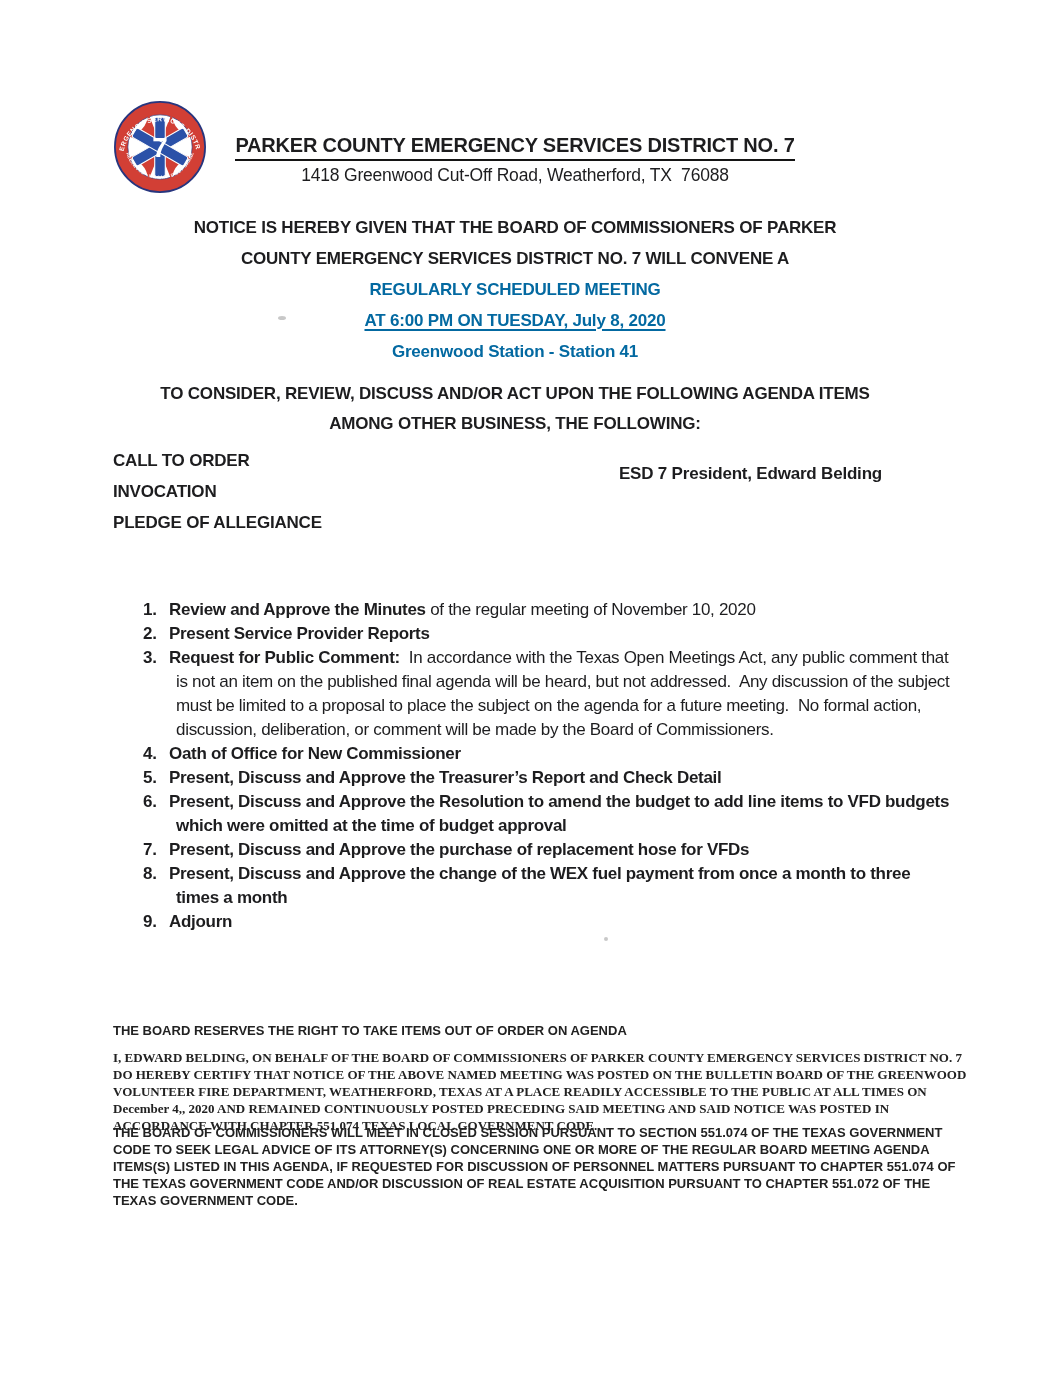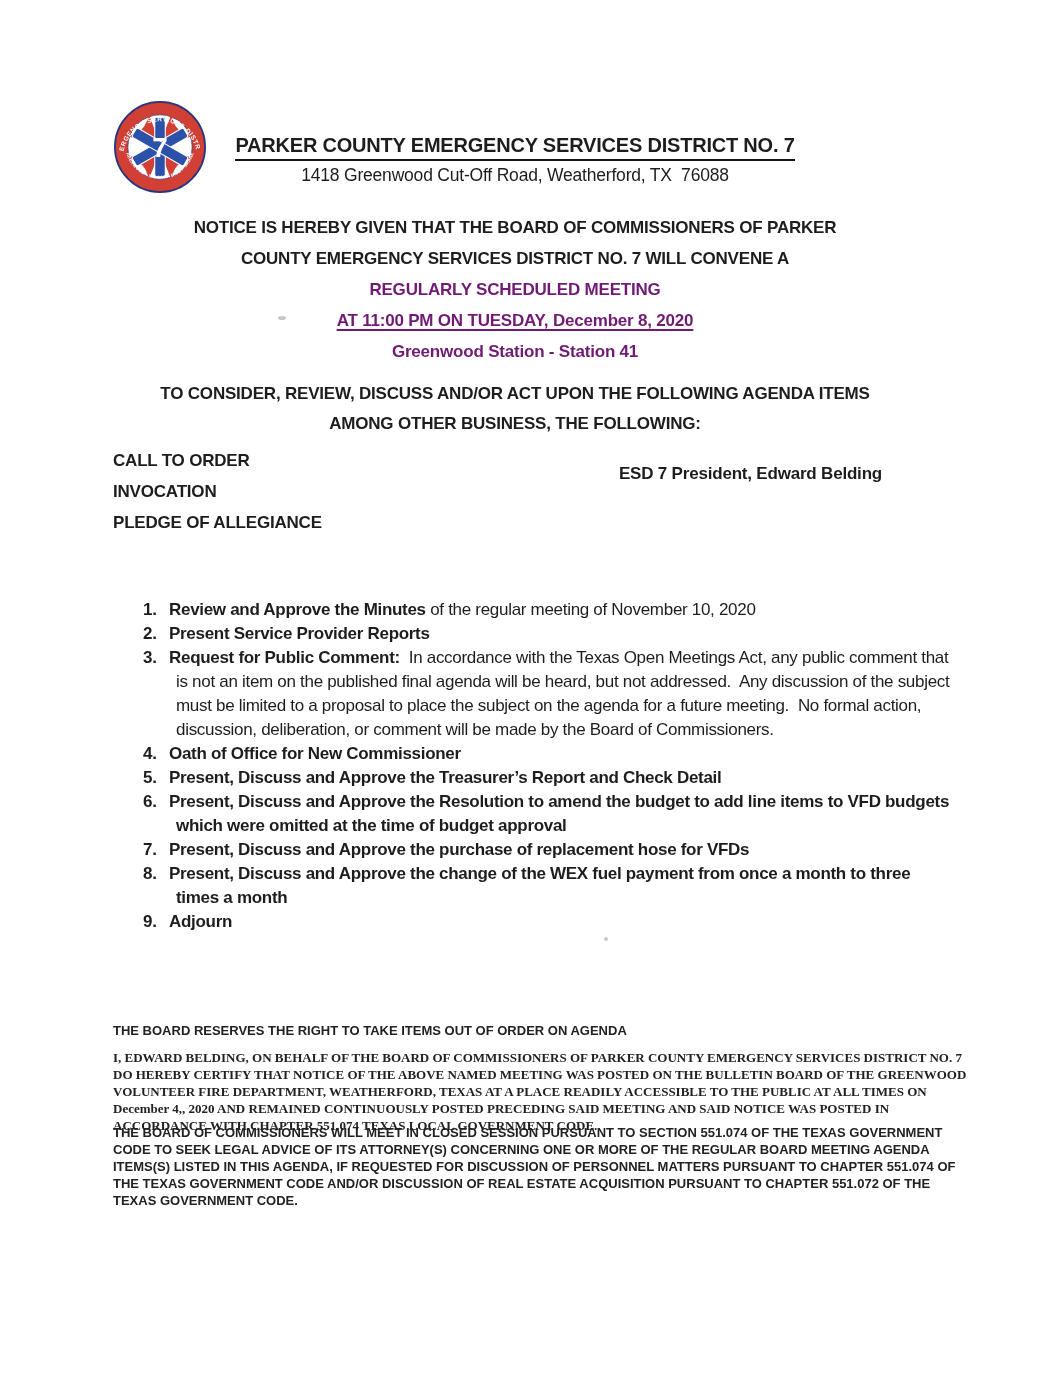--- a/index.html
+++ b/index.html
@@ -23,21 +23,21 @@
   }
   .org-title .u{
     display:inline-block;
     border-bottom:2.5px solid #141414;
     padding-bottom:2px;
   }
   .org-address{top:165px;font-size:17.5px;letter-spacing:-0.2px;}
 
   
   .notice{top:212px;font-size:17px;font-weight:bold;line-height:31px;letter-spacing:-0.2px;}
-  .red{color:#701a75;}
+  .red{color:#0369a1;}
   .red-underline{text-decoration:underline;text-decoration-thickness:2px;text-underline-offset:3px;}
 
   
   .consider{top:379px;font-size:17px;font-weight:bold;line-height:30px;letter-spacing:-0.2px;}
 
   
   .prelim{
     position:absolute;left:113px;top:445px;
     font-size:17px;font-weight:bold;line-height:31px;letter-spacing:-0.2px;
   }
@@ -105,21 +105,21 @@
 
   <div class="center-col org-title">
     <span class="u">PARKER COUNTY EMERGENCY SERVICES DISTRICT NO. 7</span>
   </div>
   <div class="center-col org-address pre">1418 Greenwood Cut-Off Road, Weatherford, TX  76088</div>
 
   <div class="center-col notice">
     <div>NOTICE IS HEREBY GIVEN THAT THE BOARD OF COMMISSIONERS OF PARKER</div>
     <div>COUNTY EMERGENCY SERVICES DISTRICT NO. 7 WILL CONVENE A</div>
     <div class="red">REGULARLY SCHEDULED MEETING</div>
-    <div class="red red-underline">AT 11:00 PM ON TUESDAY, December 8, 2020</div>
+    <div class="red red-underline">AT 6:00 PM ON TUESDAY, July 8, 2020</div>
     <div class="red">Greenwood Station - Station 41</div>
   </div>
 
   <div class="center-col consider">
     <div>TO CONSIDER, REVIEW, DISCUSS AND/OR ACT UPON THE FOLLOWING AGENDA ITEMS</div>
     <div>AMONG OTHER BUSINESS, THE FOLLOWING:</div>
   </div>
 
   <div class="prelim">
     <div>CALL TO ORDER</div>

